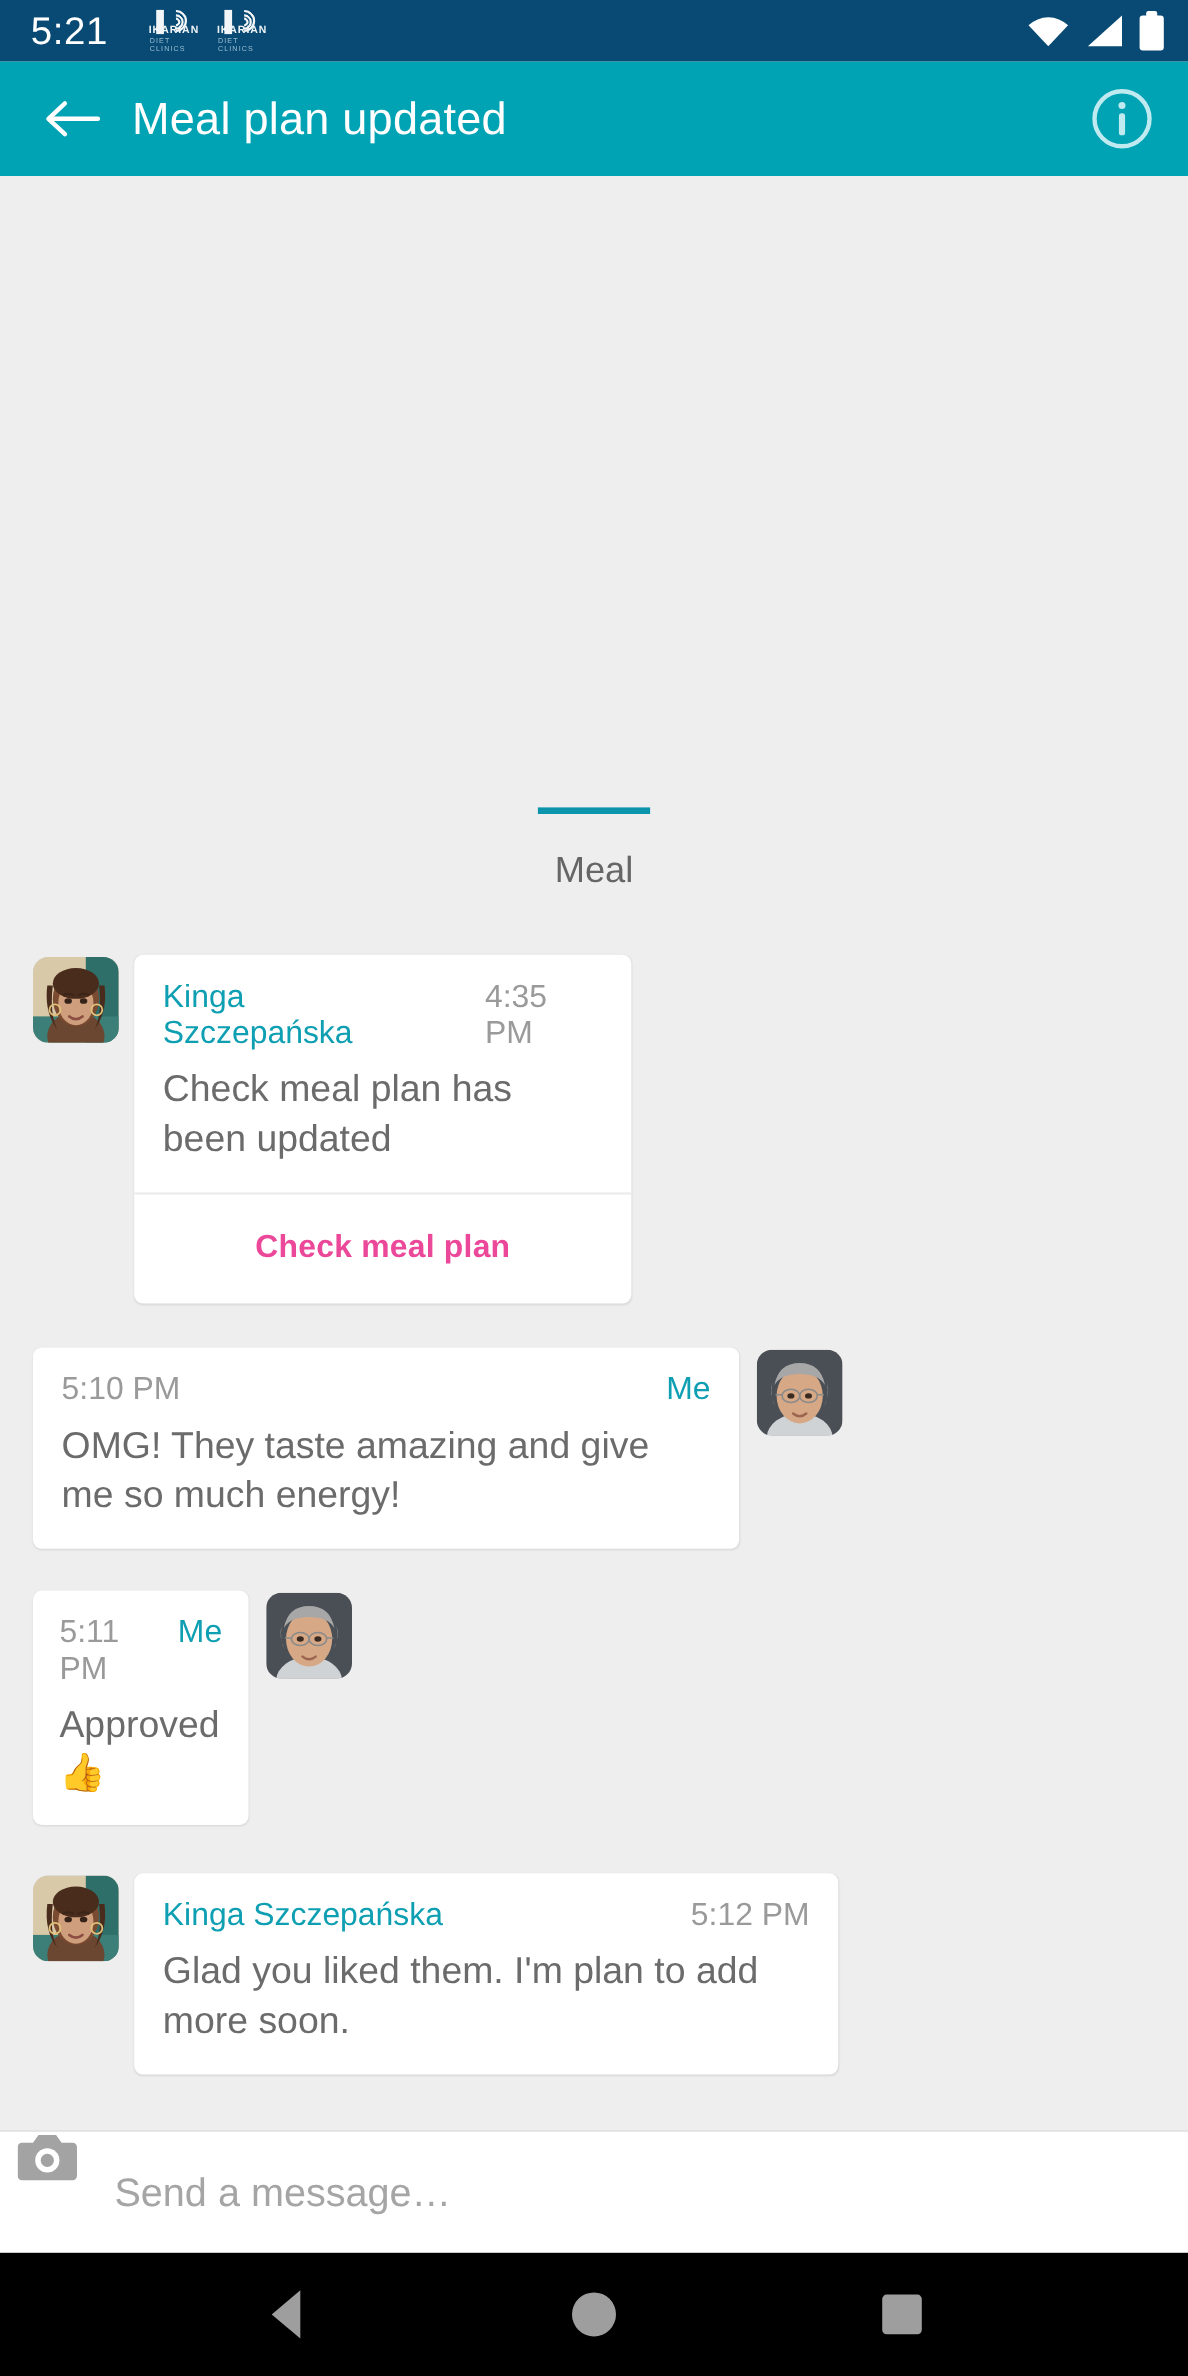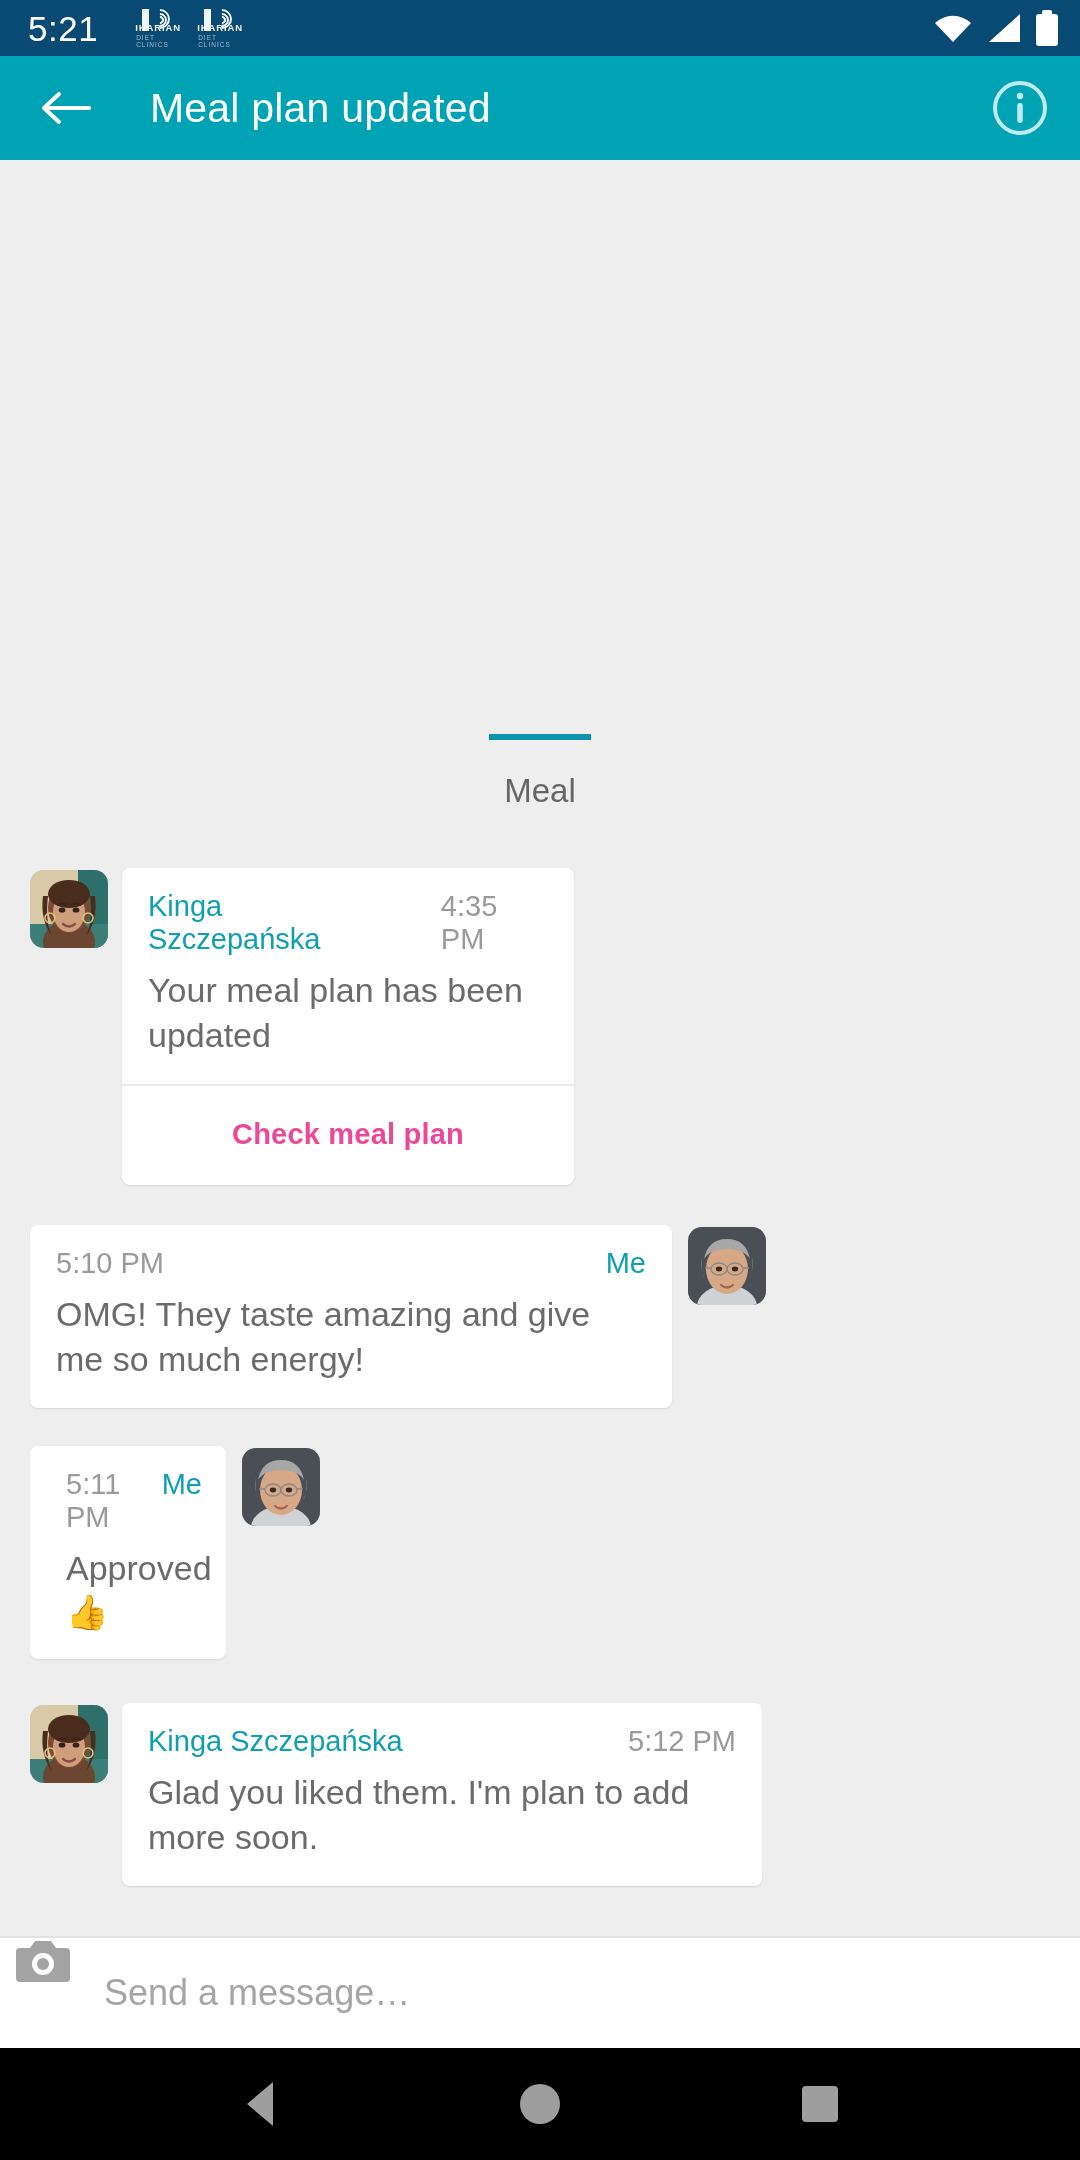--- a/index.html
+++ b/index.html
@@ -121,21 +121,21 @@
   }
   .back-btn {
     width: 70px; height: 70px;
     display: flex; align-items: center; justify-content: center;
     cursor: pointer;
   }
   .app-title {
     font-size: 41px;
     color: #ffffff;
     font-weight: 400;
-    margin-left: 50px;
+    margin-left: 20px;
     letter-spacing: 0.2px;
     white-space: nowrap;
   }
   .app-bar-spacer { flex: 1 1 auto; }
   .info-btn {
     width: 64px; height: 64px;
     display: flex; align-items: center; justify-content: center;
     cursor: pointer;
   }
 
@@ -229,21 +229,21 @@
     letter-spacing: 0.2px;
     cursor: pointer;
   }
 
   
   .m-card   { width: 452px; }
   .m-omg    { width: 642px; }
   .m-omg .bubble-head .gap { min-width: 220px; }
   .m-appr   { width: 196px; }
   .m-appr .bubble-head .gap { min-width: 18px; }
-  .m-appr .bubble-body { padding: 22px 24px 24px 24px; margin-left: 12px; }
+  .m-appr .bubble-body { padding: 22px 24px 24px 24px; }
   .m-glad   { width: 640px; }
   .m-glad .bubble-head .gap { min-width: 90px; }
 
   .row-omg  { margin-bottom: 38px; }
   .row-appr { margin-bottom: 44px; }
 
   
   .composer {
     flex: 0 0 112px;
     height: 112px;
@@ -397,21 +397,21 @@
           <circle cx="58" cy="48" r="5" fill="none" stroke="#e0c07a" stroke-width="1.6"></circle>
         </svg>
       </div>
       <div class="bubble m-card">
         <div class="bubble-body">
           <div class="bubble-head">
             <span class="sender">Kinga Szczepańska</span>
             <span class="gap"></span>
             <span class="time">4:35 PM</span>
           </div>
-          <div class="bubble-text">Your meal plan has been updated</div>
+          <div class="bubble-text">Check meal plan has been updated</div>
         </div>
         <div class="card-action">Check meal plan</div>
       </div>
     </div>
 
     <div class="msg-row right row-omg">
       <div class="bubble m-omg">
         <div class="bubble-body">
           <div class="bubble-head">
             <span class="time">5:10 PM</span>

